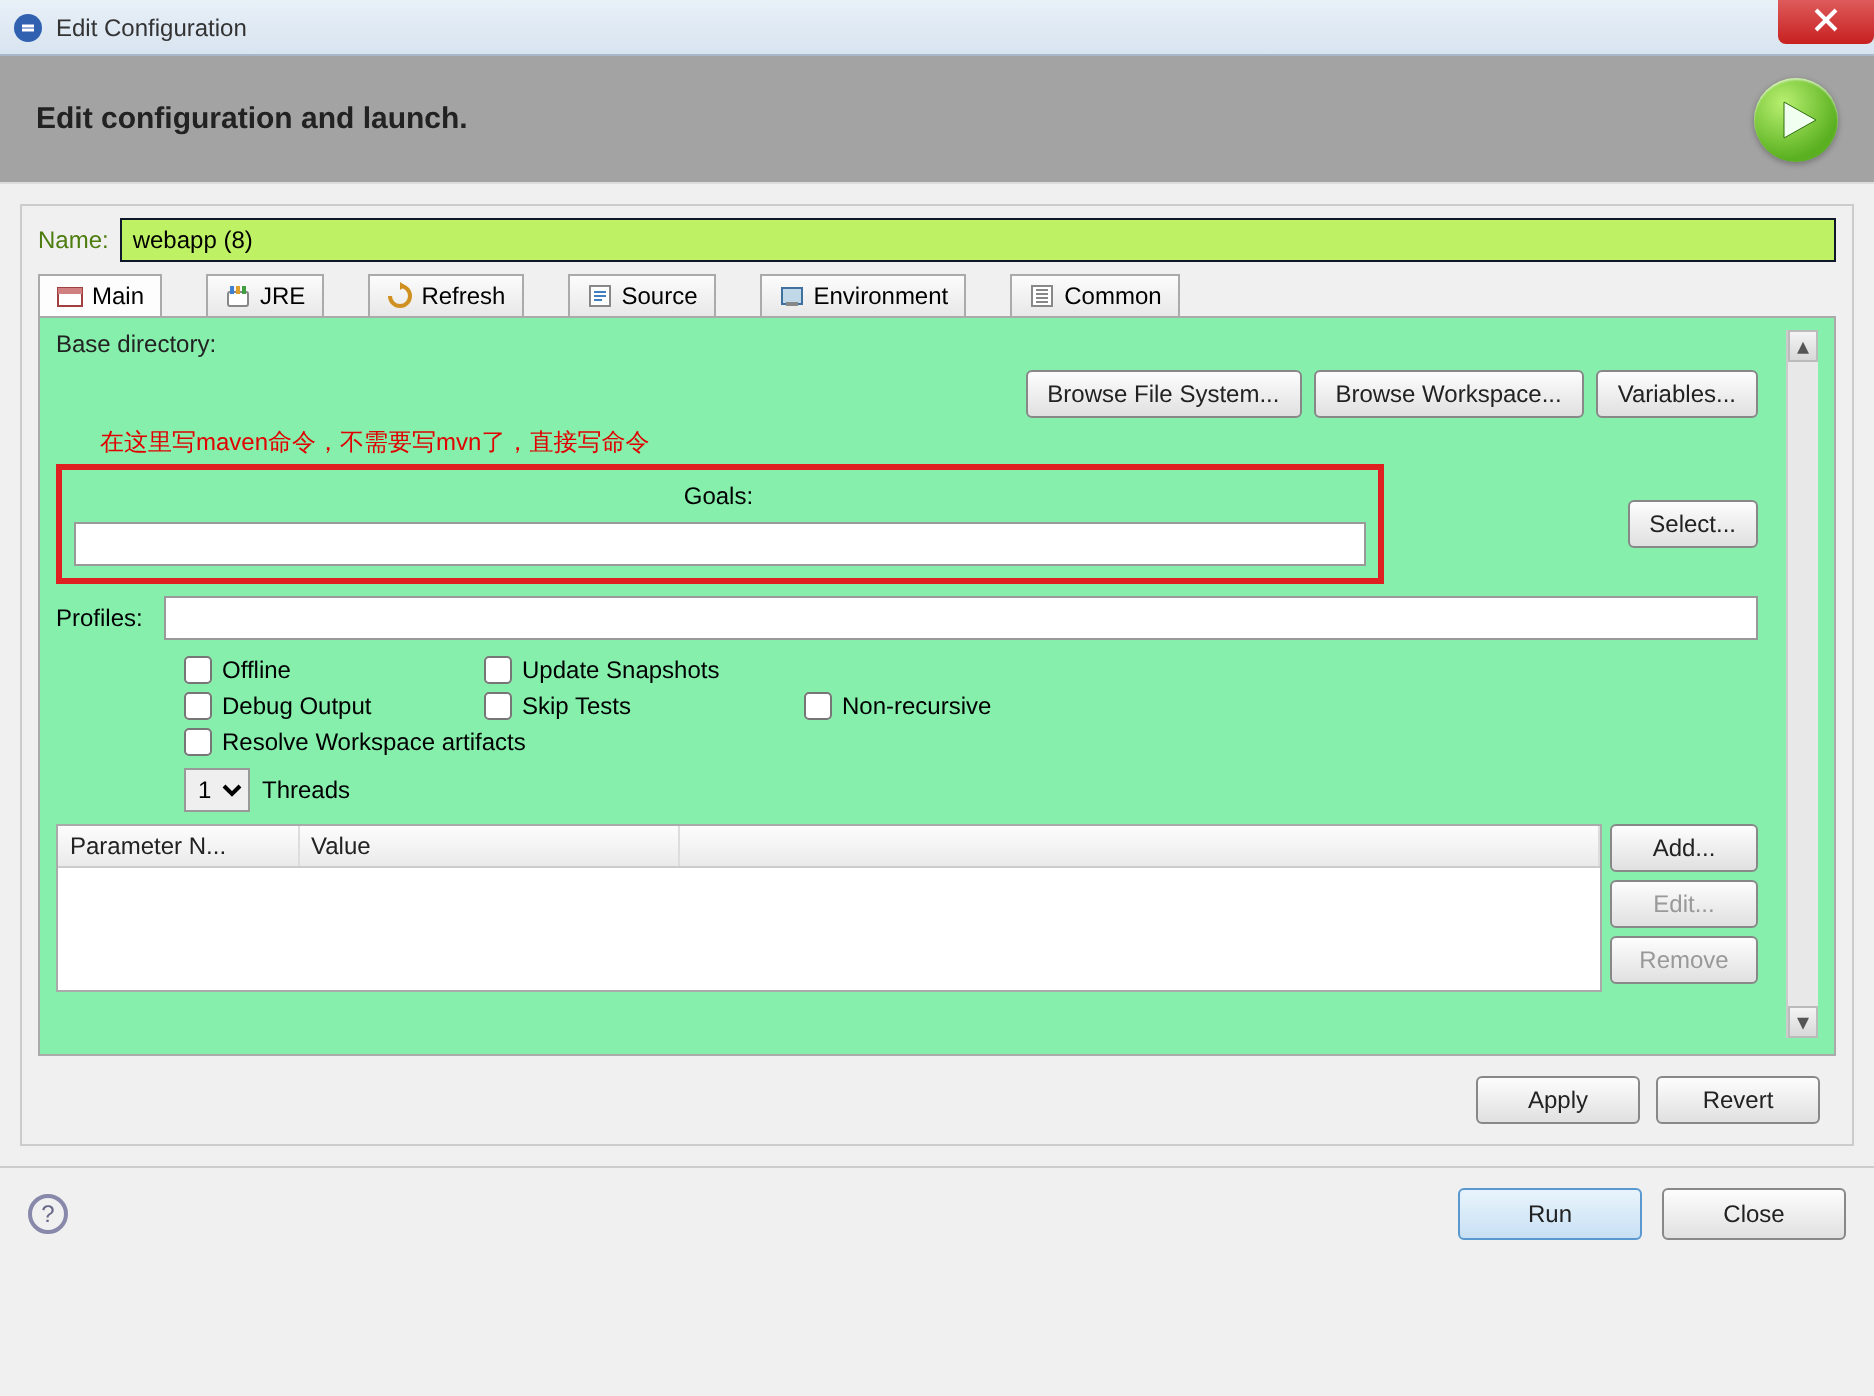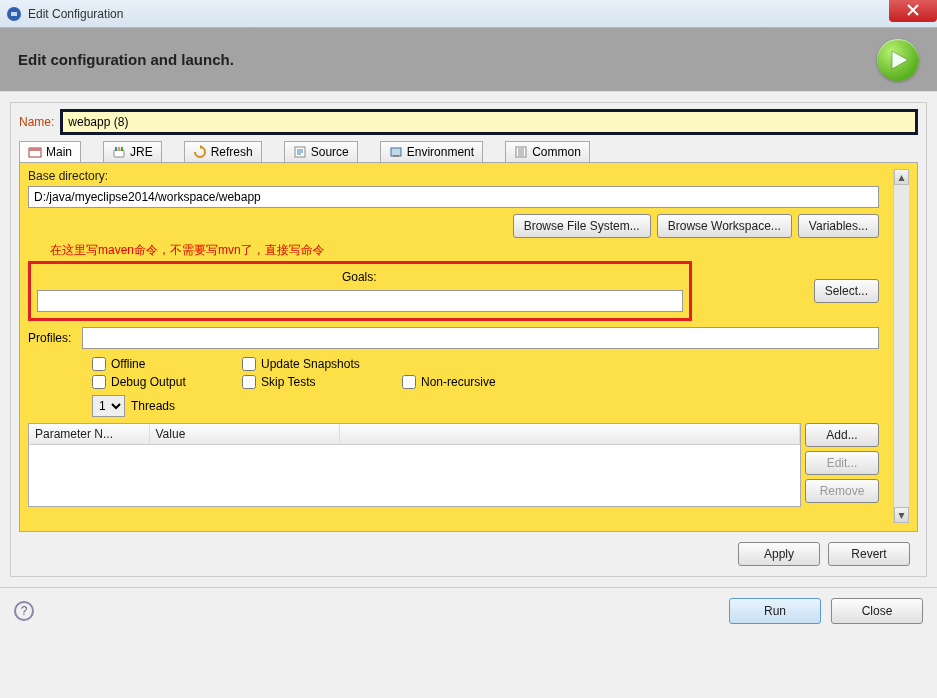--- a/index.html
+++ b/index.html
@@ -46,22 +46,22 @@
     .run-icon svg { margin-left: 4px; }
 
     .content {
       padding: 10px;
       background: #f0f0f0;
     }
 
     .form-group { border: 1px solid #ccc; background: #f0f0f0; padding: 6px 8px; }
 
     .name-row { display: flex; align-items: center; margin-bottom: 6px; }
-    .name-row label { margin-right: 6px; color: #c2410c; }
-    .name-row input { flex: 1; border: 3px solid #0f172a; padding: 3px 5px; background: #fef9c3; }
+    .name-row label { margin-right: 6px; color: #4d7c0f; }
+    .name-row input { flex: 1; border: 1px solid #0f172a; padding: 3px 5px; background: #bef264; }
 
     .tabs {
       display: flex;
       background: #f0f0f0;
       margin-top: 2px;
       gap: 23px;
     }
     .tab {
       display: flex; align-items: center;
       padding: 3px 8px;
@@ -70,21 +70,21 @@
       background: linear-gradient(to bottom, #fcfcfc, #e8e8e8);
       margin-right: -1px;
       cursor: pointer;
       gap: 4px;
     }
     .tab.active { background: #fdfdfd; }
     .tab-icon { width: 14px; height: 14px; display: inline-block; }
 
     .tab-body {
       border: 1px solid #aaa;
-      background: #fde047;
+      background: #86efac;
       padding: 6px 8px 8px 8px;
       position: relative;
       height: 370px;
       display: flex;
     }
     .tab-inner { flex: 1; padding-right: 14px; overflow: hidden; }
 
     .field-label { color: #222; margin-bottom: 3px; }
     .text-input {
       width: 100%; border: 1px solid #999; padding: 3px 5px; background: #fff;
@@ -265,21 +265,20 @@
               <path d="M4 4h6M4 6h6M4 8h6M4 10h6" stroke="#888"></path>
             </svg></span>
         <span>Common</span>
       </div>
     </div>
 
     <div class="tab-body">
       <div class="tab-inner">
 
         <div class="field-label">Base directory:</div>
-        <input class="text-input" type="text" value="D:/java/myeclipse2014/workspace/webapp" style="">
 
         <div class="btn-row">
           <button class="btn">Browse File System...</button>
           <button class="btn">Browse Workspace...</button>
           <button class="btn">Variables...</button>
         </div>
 
         <div class="red-note">在这里写maven命令，不需要写mvn了，直接写命令</div>
 
         <div class="goals-line">
@@ -310,20 +309,24 @@
               <input type="checkbox" style="">
               <span>Debug Output</span>
             </label>
           <label class="chk">
               <input type="checkbox" style="">
               <span>Skip Tests</span>
             </label>
           <label class="chk">
               <input type="checkbox" style="">
               <span>Non-recursive</span>
+            </label>
+          <label class="chk" style="grid-column:1/4">
+              <input type="checkbox" style="">
+              <span>Resolve Workspace artifacts</span>
             </label>
         </div>
 
         <div class="threads-row">
           <select><option>1</option></select>
           <span>Threads</span>
         </div>
 
         <div class="params-area">
           <div class="params-table">

